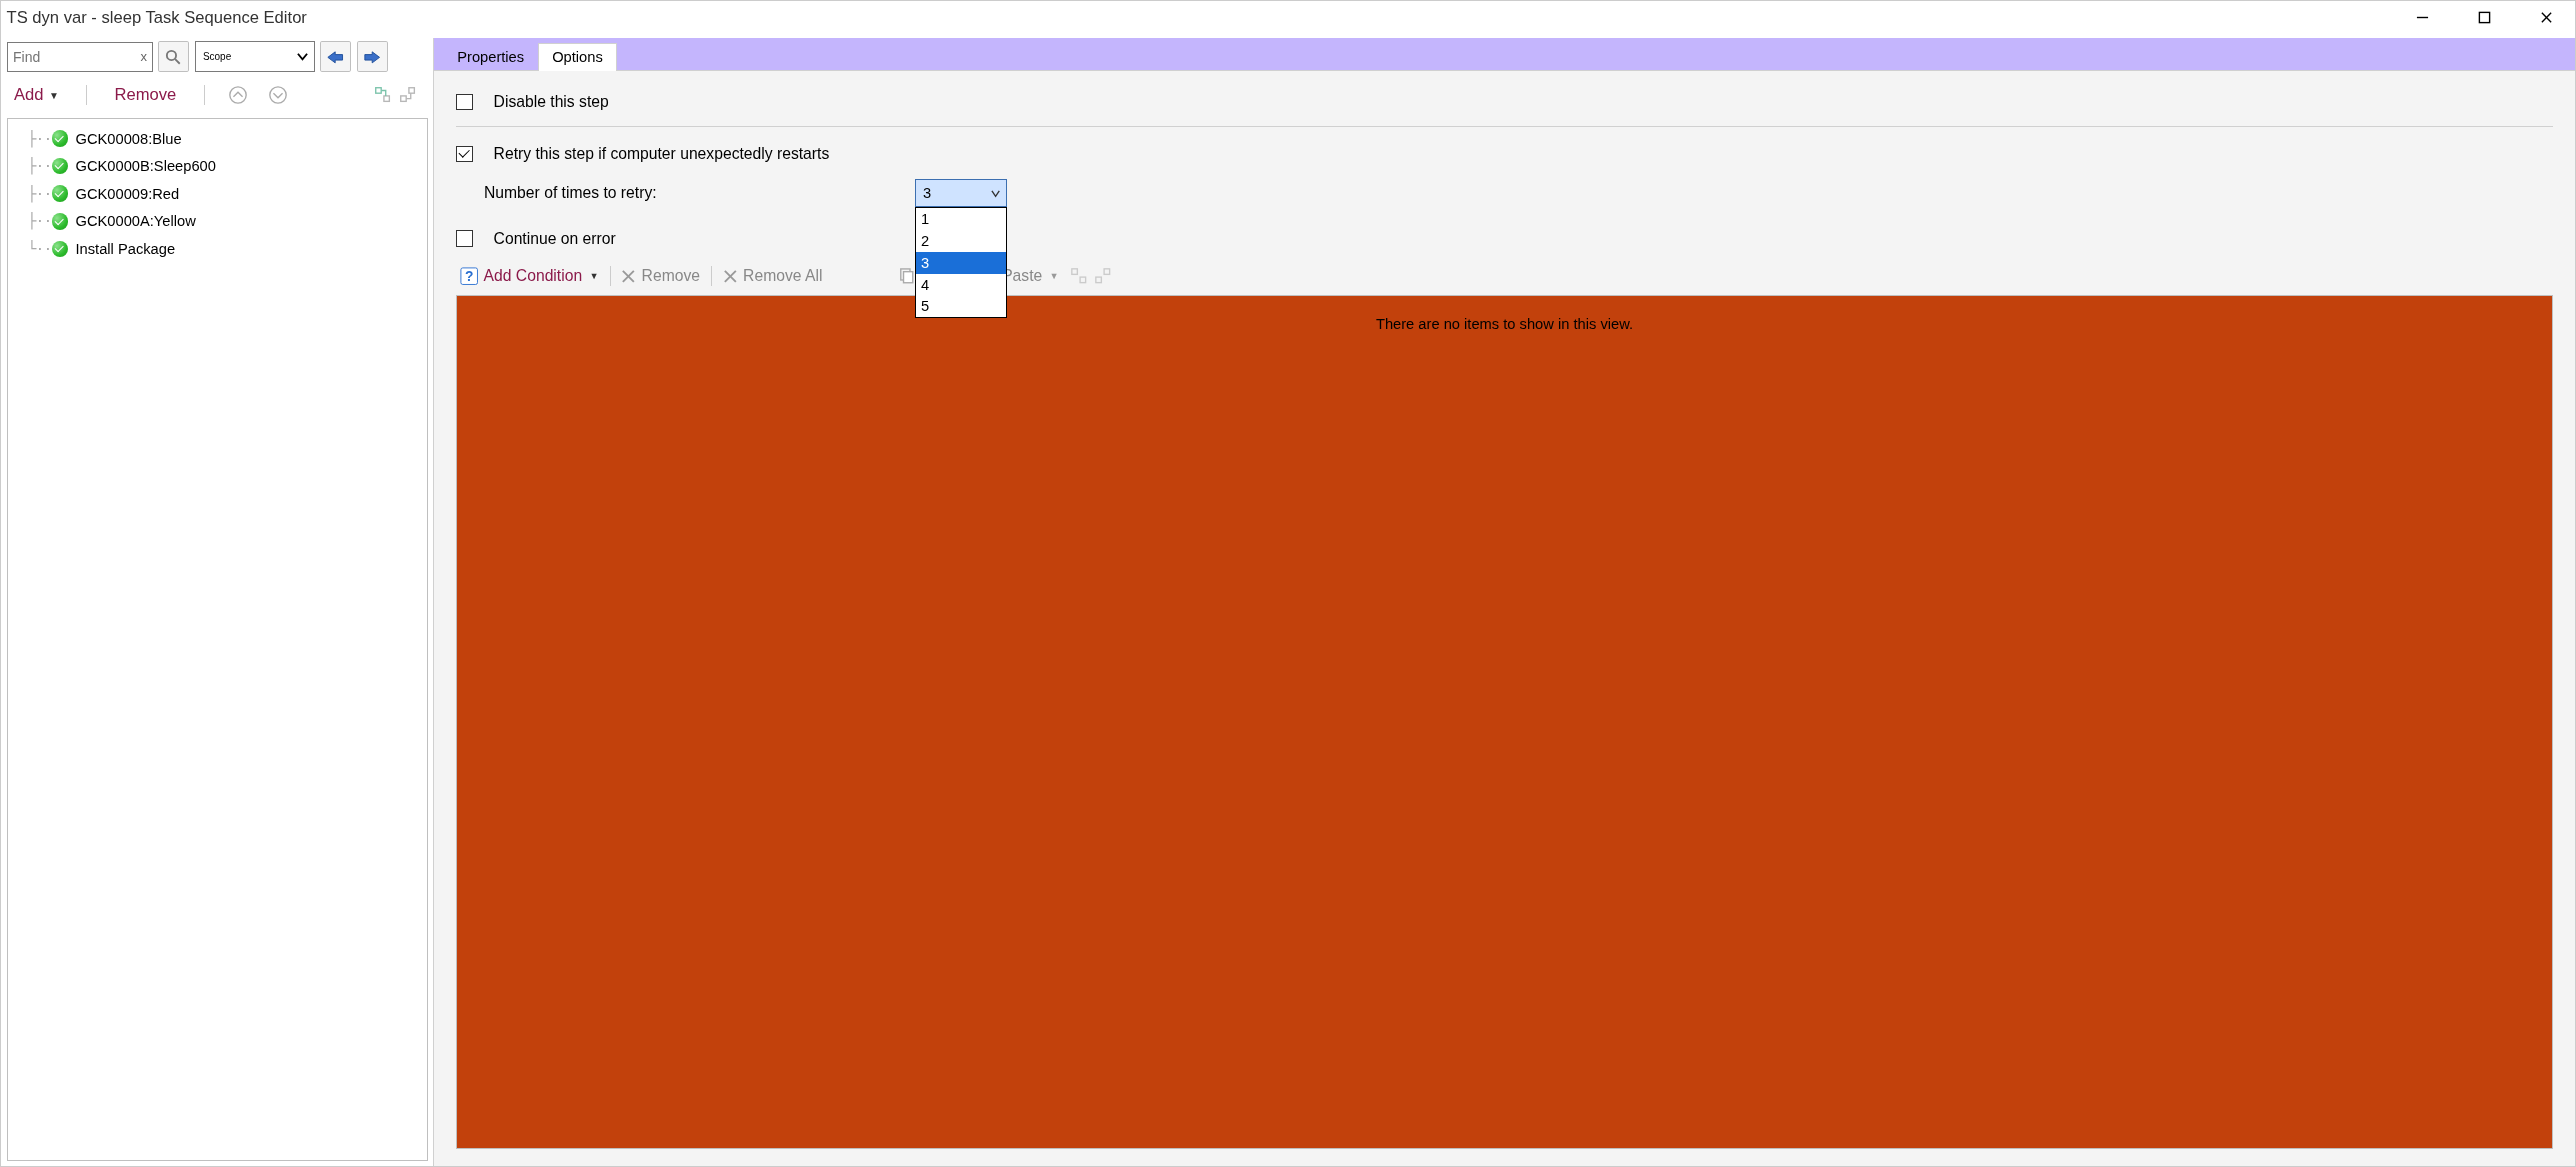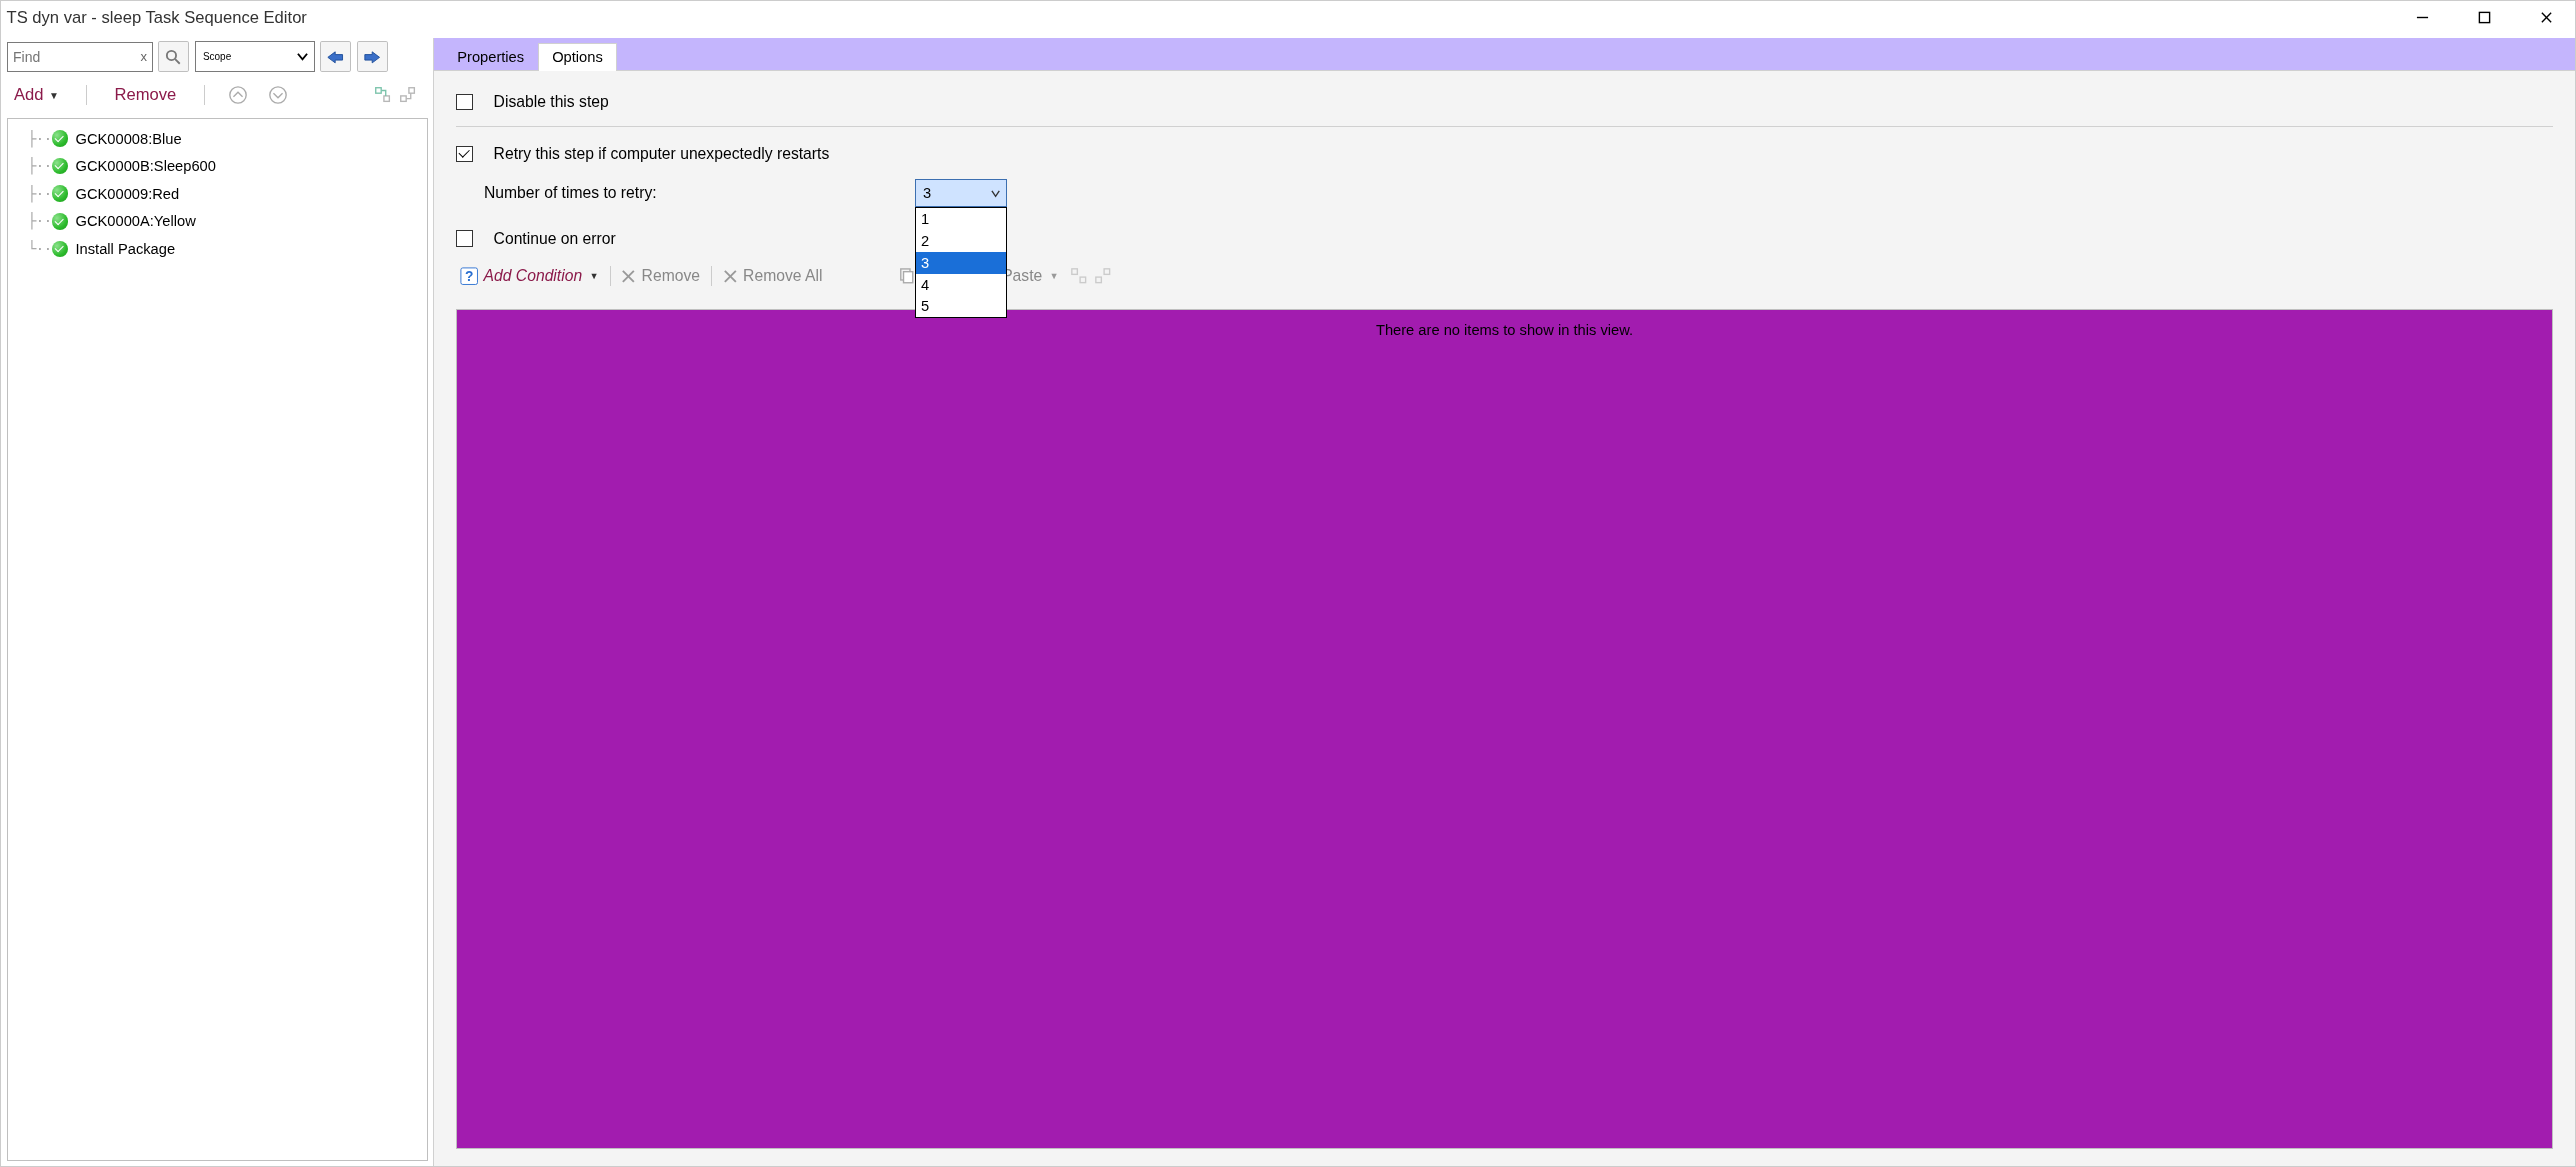--- a/index.html
+++ b/index.html
@@ -233,31 +233,31 @@
 
   .cond-toolbar {
     display:flex; align-items:center;
     gap:5.5px;
     padding: 5.5px 3.7px;
     margin-top: 7.4px;
     font-size:15.7px;
   }
   .cond-toolbar .grp { display:flex; align-items:center; gap:5.5px; }
   .cond-toolbar .sep2 { width:0.9px; height:20px; background:#ccc; margin:0 5.5px; }
-  .cond-toolbar .lbl-red { color:#8b1a4a;font-style:italic; }
+  .cond-toolbar .lbl-red { color:#8b1a4a; }
   .cond-toolbar .lbl-gray { color:#888; }
   .conditions-box {
     flex:1;
     border:0.9px solid #bfbfbf;
-    background:#a21caf;
-    margin-top:18px;
+    background:#c2410c;
+    margin-top:4px;
     min-height:258px;
     display:flex;
     justify-content:center;
-    padding-top:12px;
+    padding-top:20px;
     font-size:14.7px;
   }
 
   
   svg { display:block; }
 </style>
 </head>
 <body>
 
 <div class="window">

